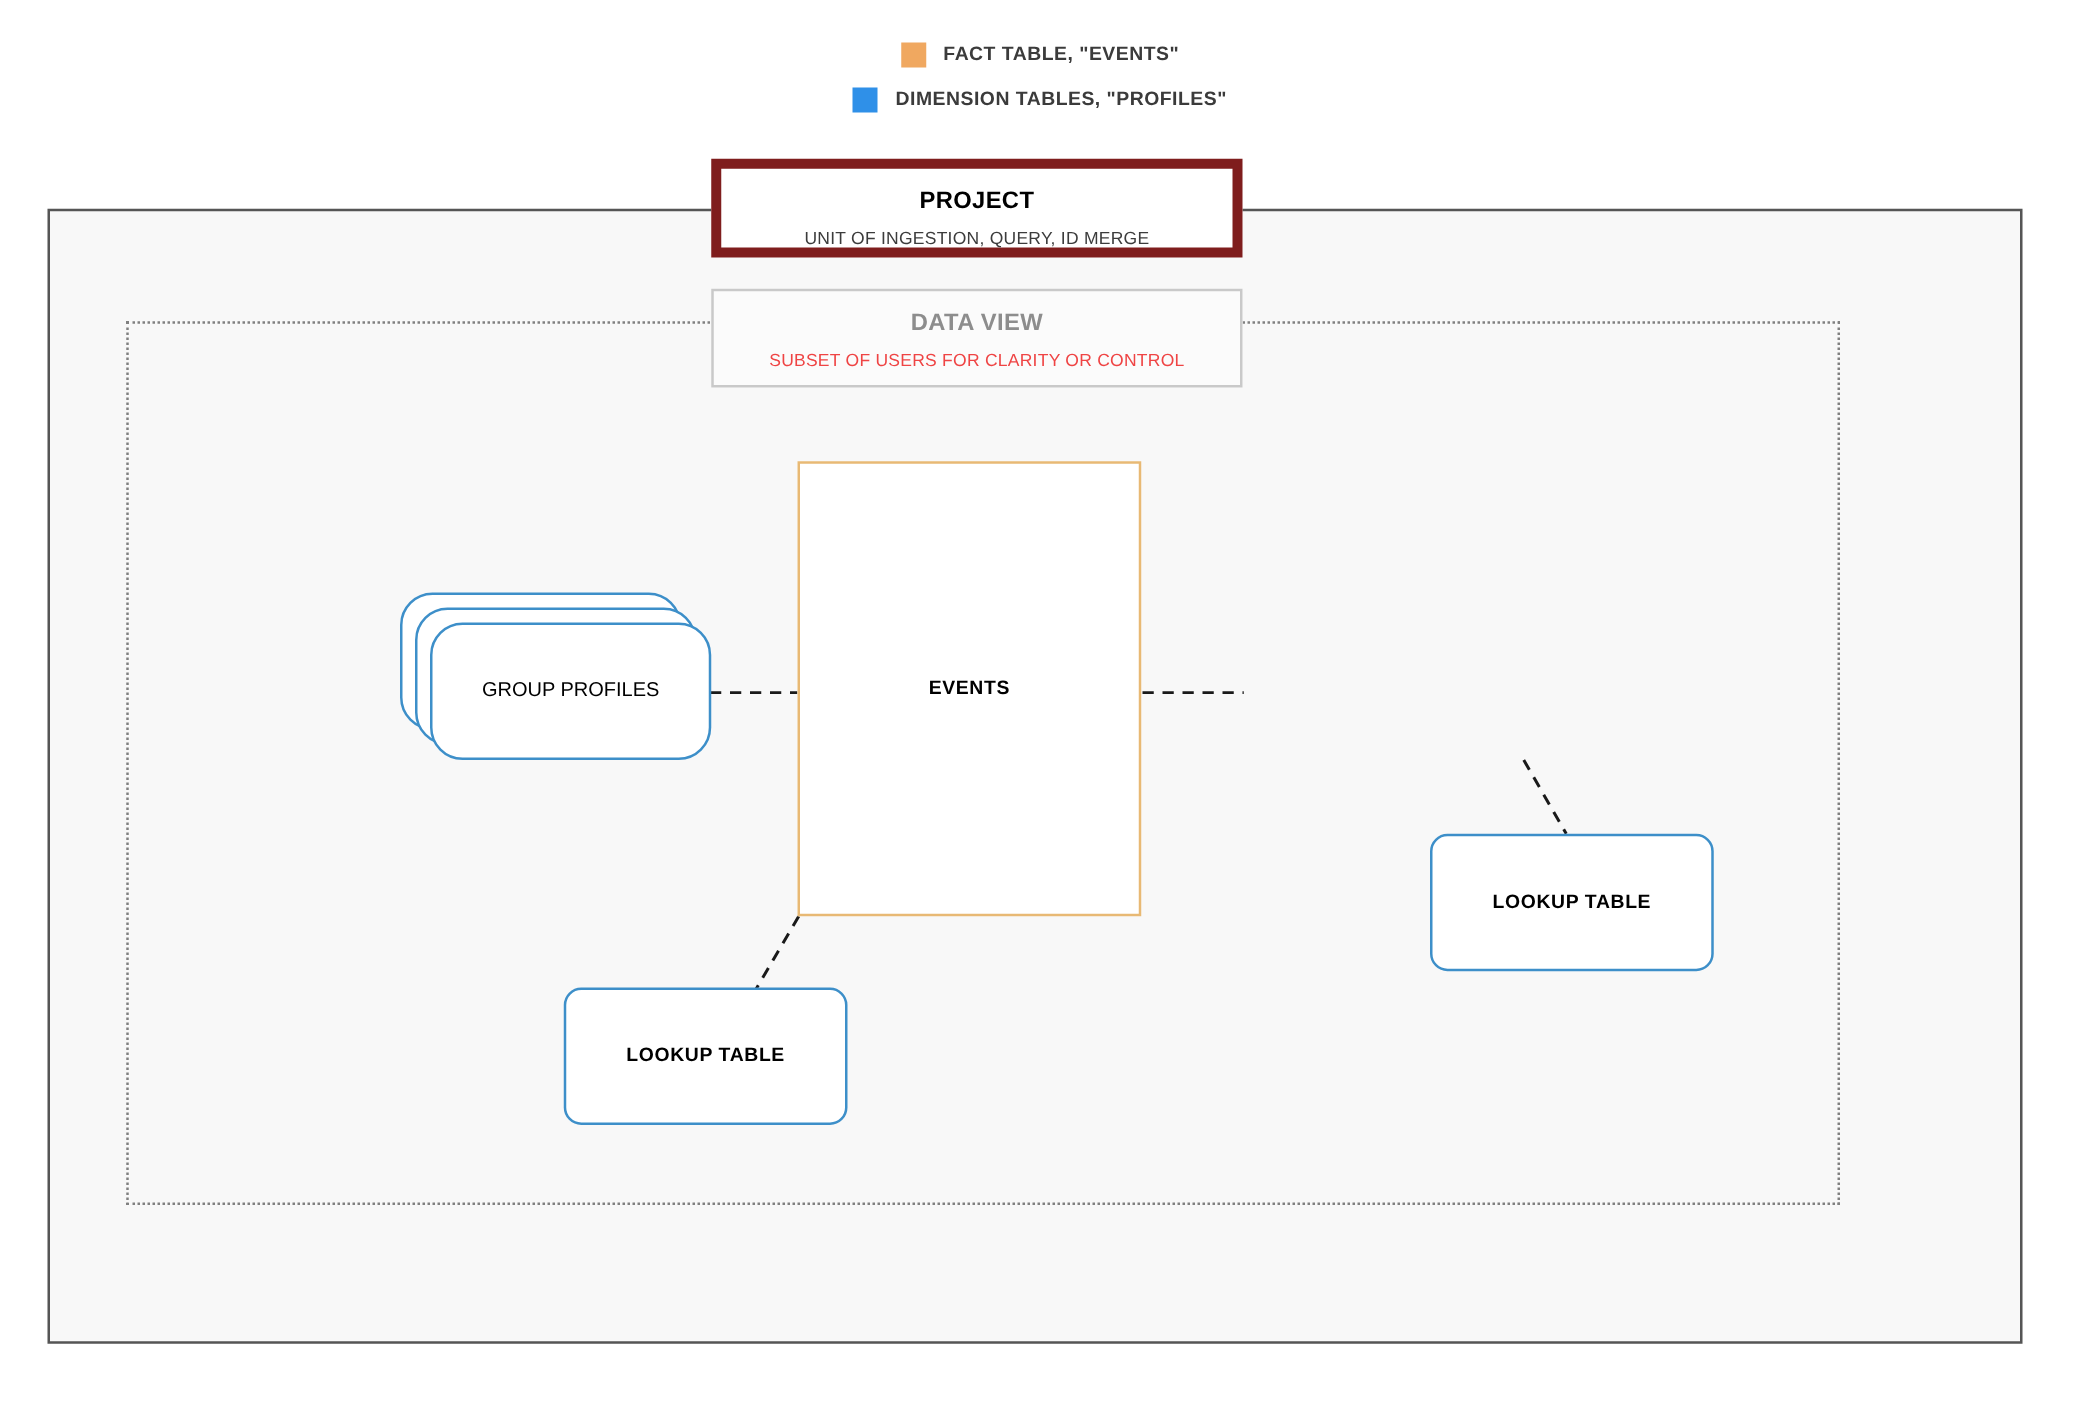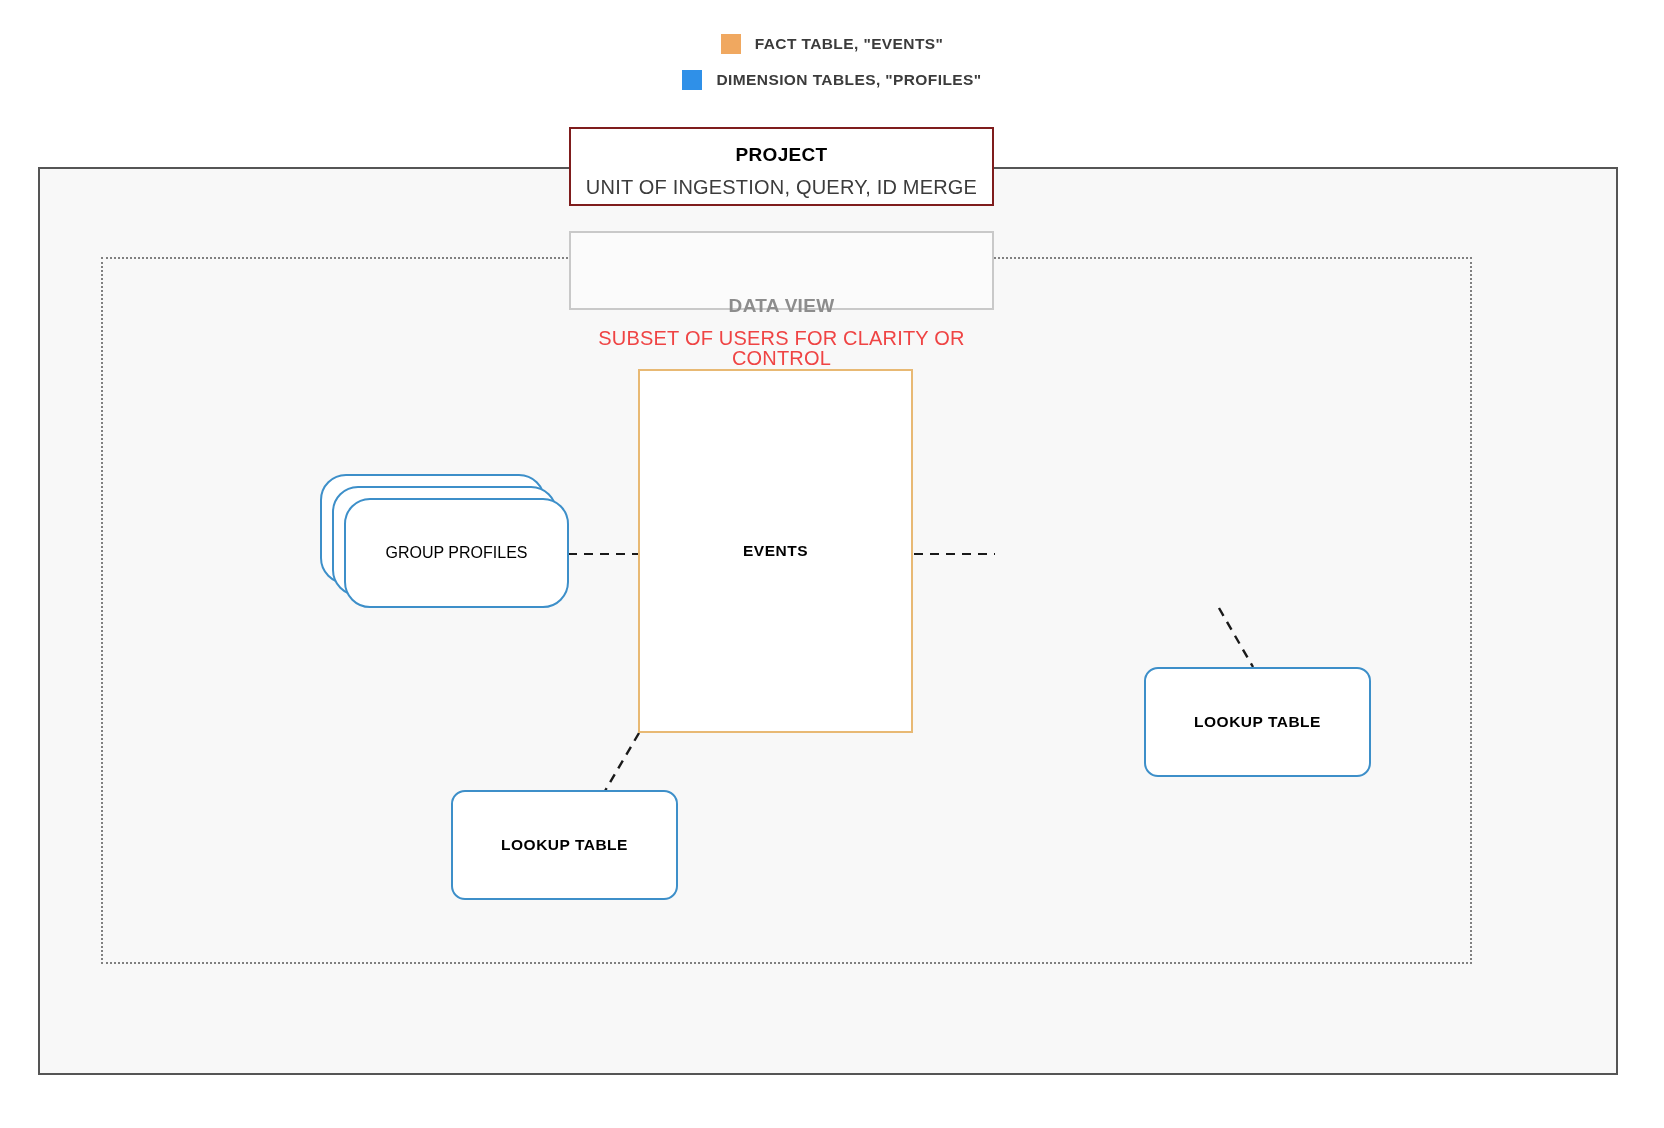--- a/index.html
+++ b/index.html
@@ -81,47 +81,47 @@
     background: #ffffff;
     text-align: center;
   }
   .hdr-box .title {
     font-size: 19px;
     font-weight: bold;
     letter-spacing: 0.3px;
     line-height: 1;
   }
   .hdr-box .sub {
-    font-size: 20px;
+    font-size: 14px;
     font-weight: normal;
     letter-spacing: 0.2px;
     line-height: 1;
   }
 
   .project-box {
     left: 569px;
     top: 127px;
     width: 425px;
     height: 79px;
-    border: 2px solid #7f1d1d;
+    border: 8px solid #7f1d1d;
     padding-top: 16px;
   }
   .project-box .title { color: #000000; }
   .project-box .sub { color: #3c3c3c; margin-top: 13px; }
 
   .dataview-box {
     left: 569px;
     top: 231px;
     width: 425px;
     height: 79px;
     border: 2px solid #c9c9c9;
     padding-top: 16px;
     background: #fbfbfb;
   }
-  .dataview-box .title { color: #8d8d8d; margin-top: 47px; }
+  .dataview-box .title { color: #8d8d8d; }
   .dataview-box .sub { color: #ef4444; margin-top: 13px; }
 
   
   .node {
     position: absolute;
     box-sizing: border-box;
     background: #ffffff;
     display: flex;
     align-items: center;
     justify-content: center;

